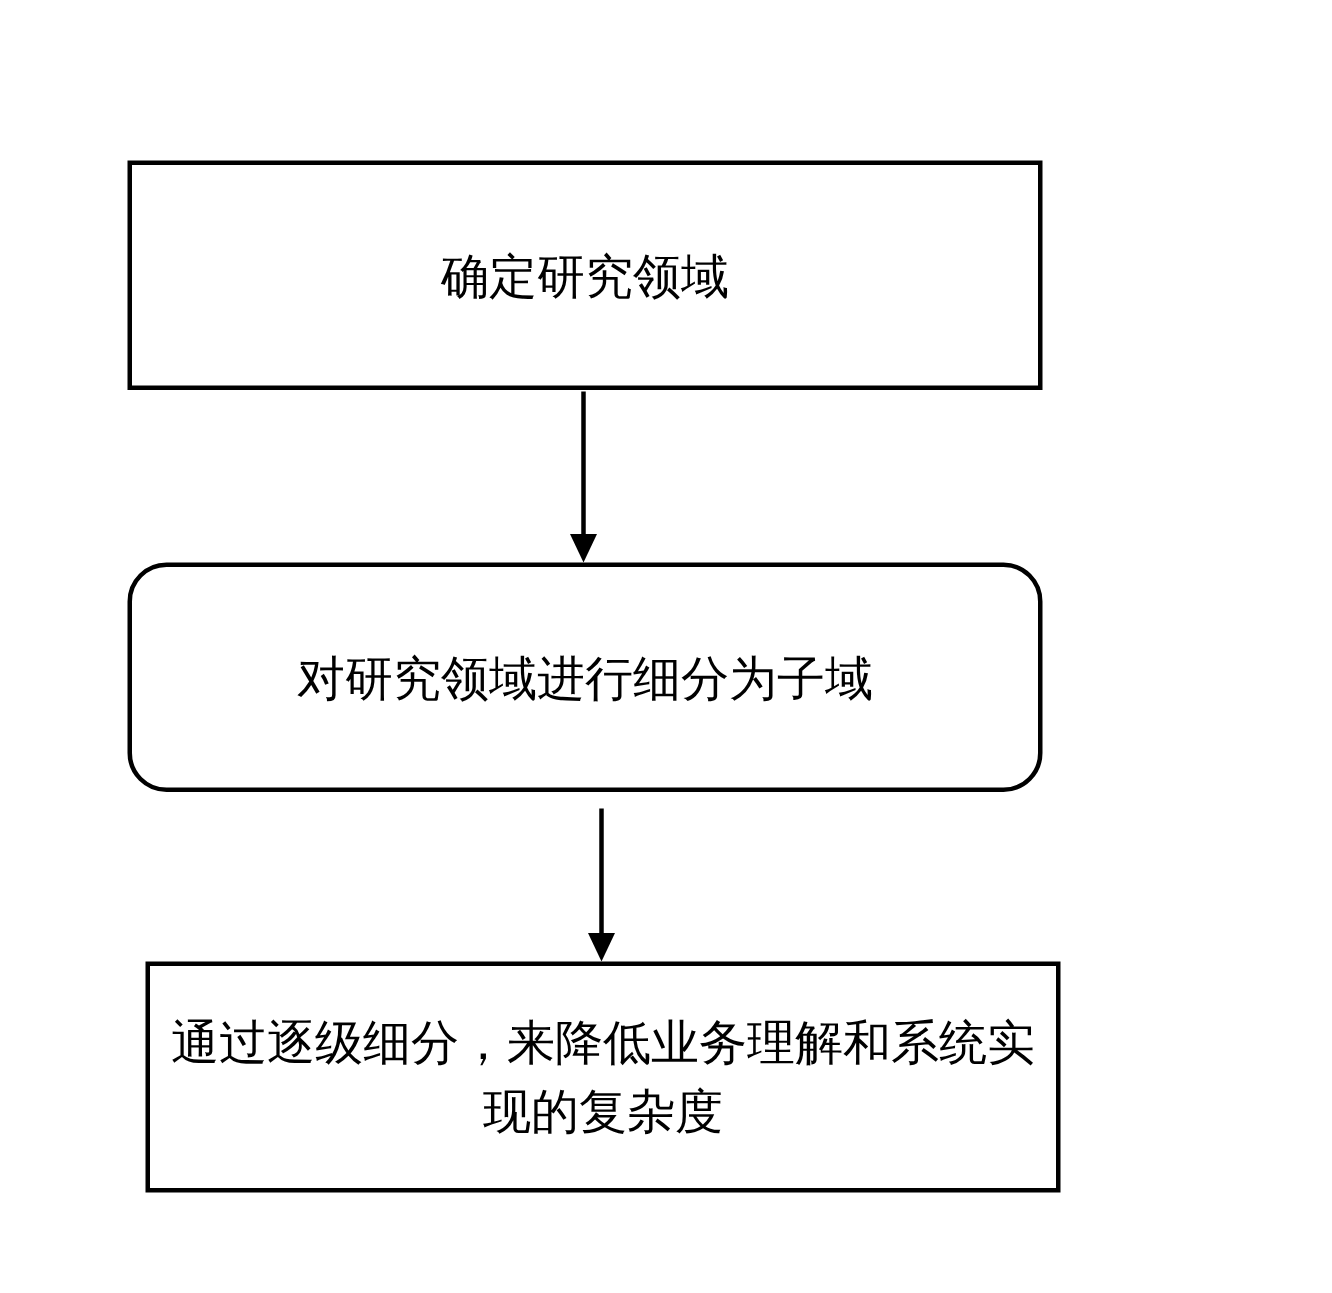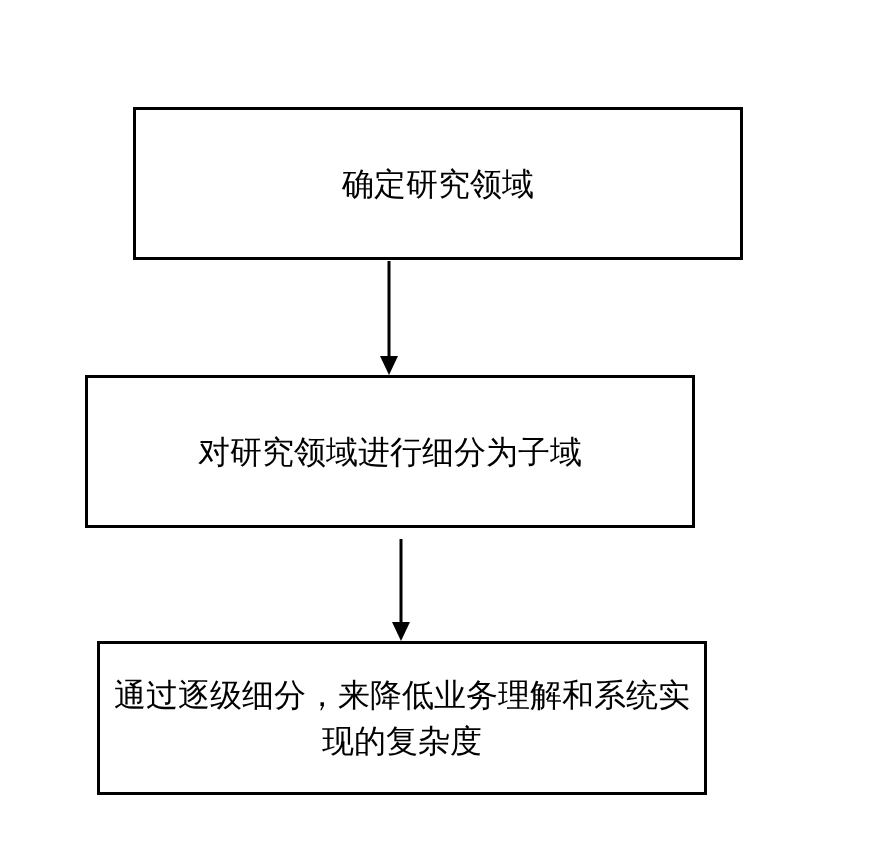--- a/index.html
+++ b/index.html
@@ -24,22 +24,22 @@
     background: #ffffff;
     display: flex;
     align-items: center;
     justify-content: center;
     text-align: center;
     padding: 0 11px;
     color: #000000;
     font-size: 32px;
     line-height: 46px;
   }
-  .node-1 { top: 107px; height: 153px; margin-left: 48px; }
-  .node-2 { top: 375px; height: 153px; }
+  .node-1 { top: 107px; height: 153px; }
+  .node-2 { top: 375px; height: 153px; border-radius: 26px; }
   .node-3 { top: 641px; height: 154px; margin-left: 12px; }
   .node-label {
     display: block;
     width: 100%;
   }
   .edges {
     position: absolute;
     left: 0;
     top: 0;
     width: 888px;

